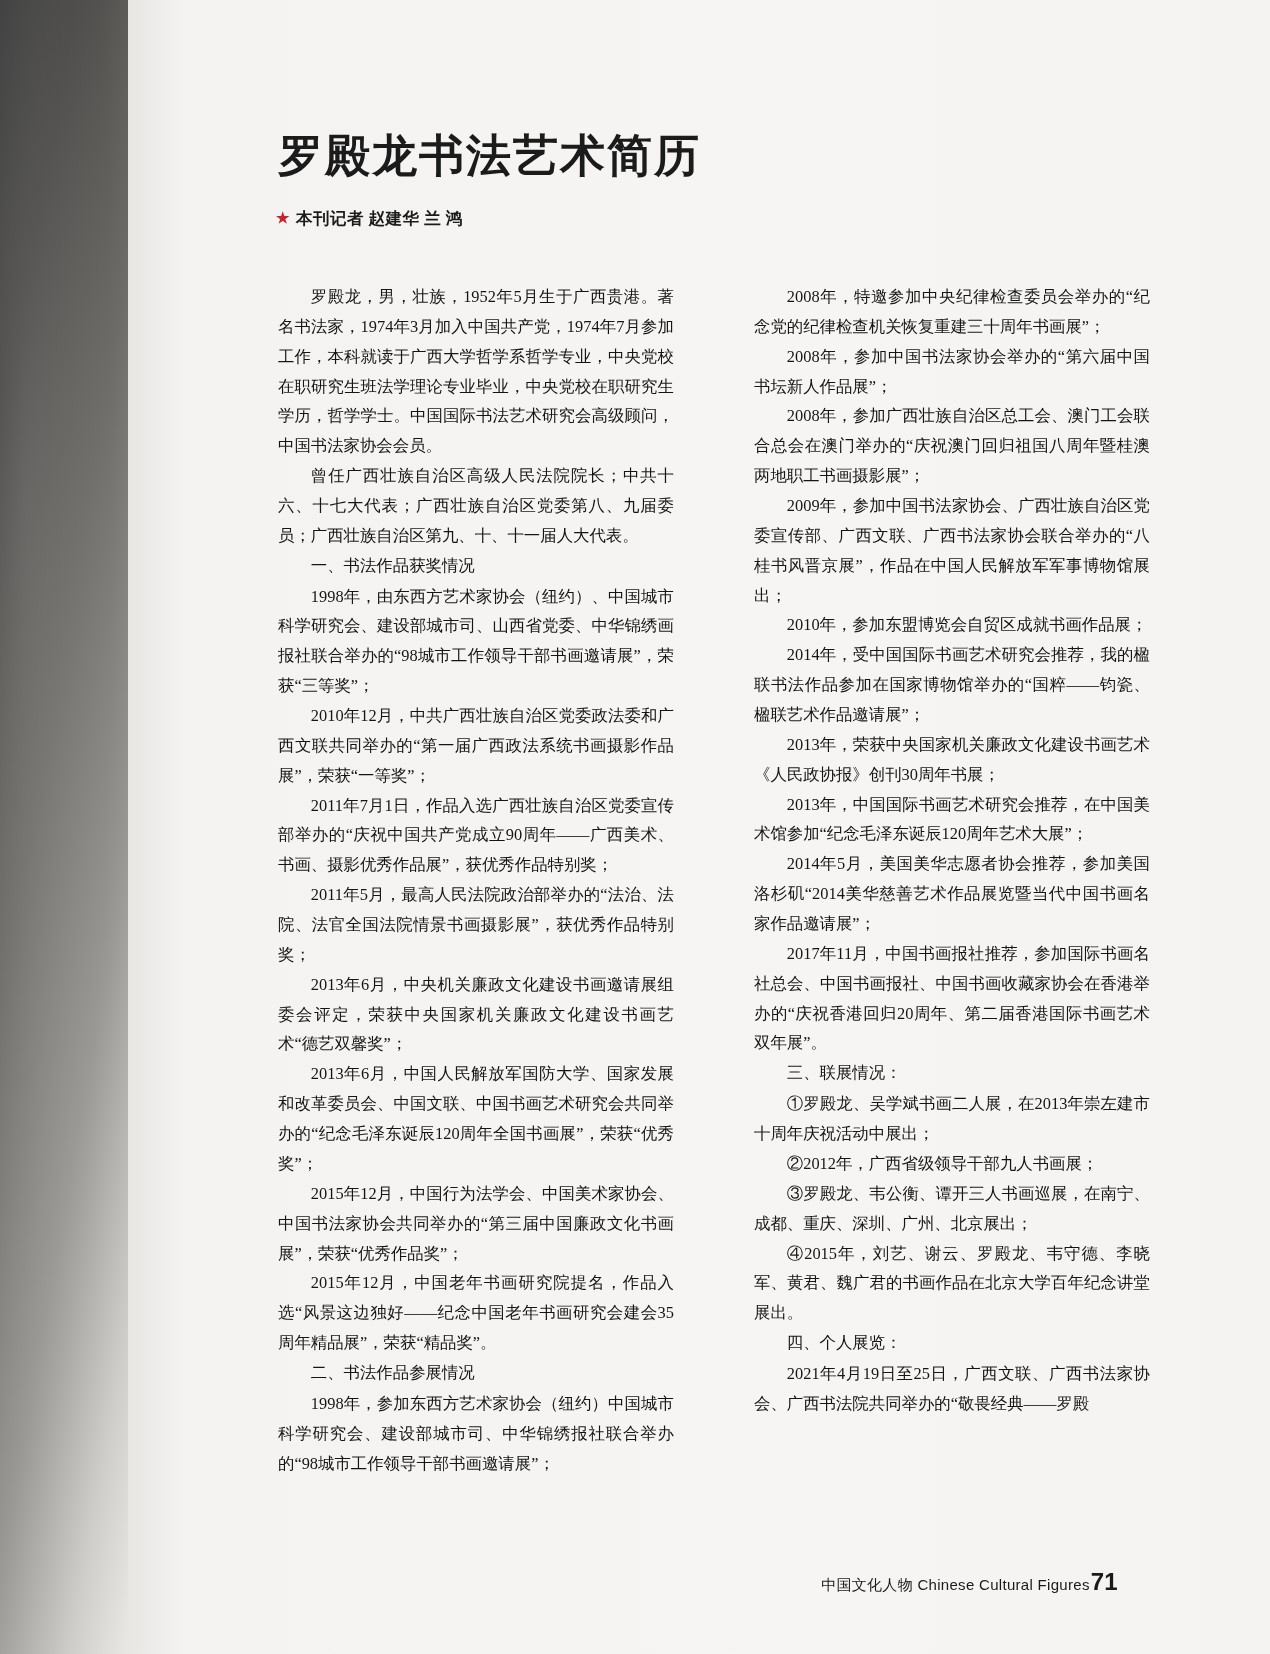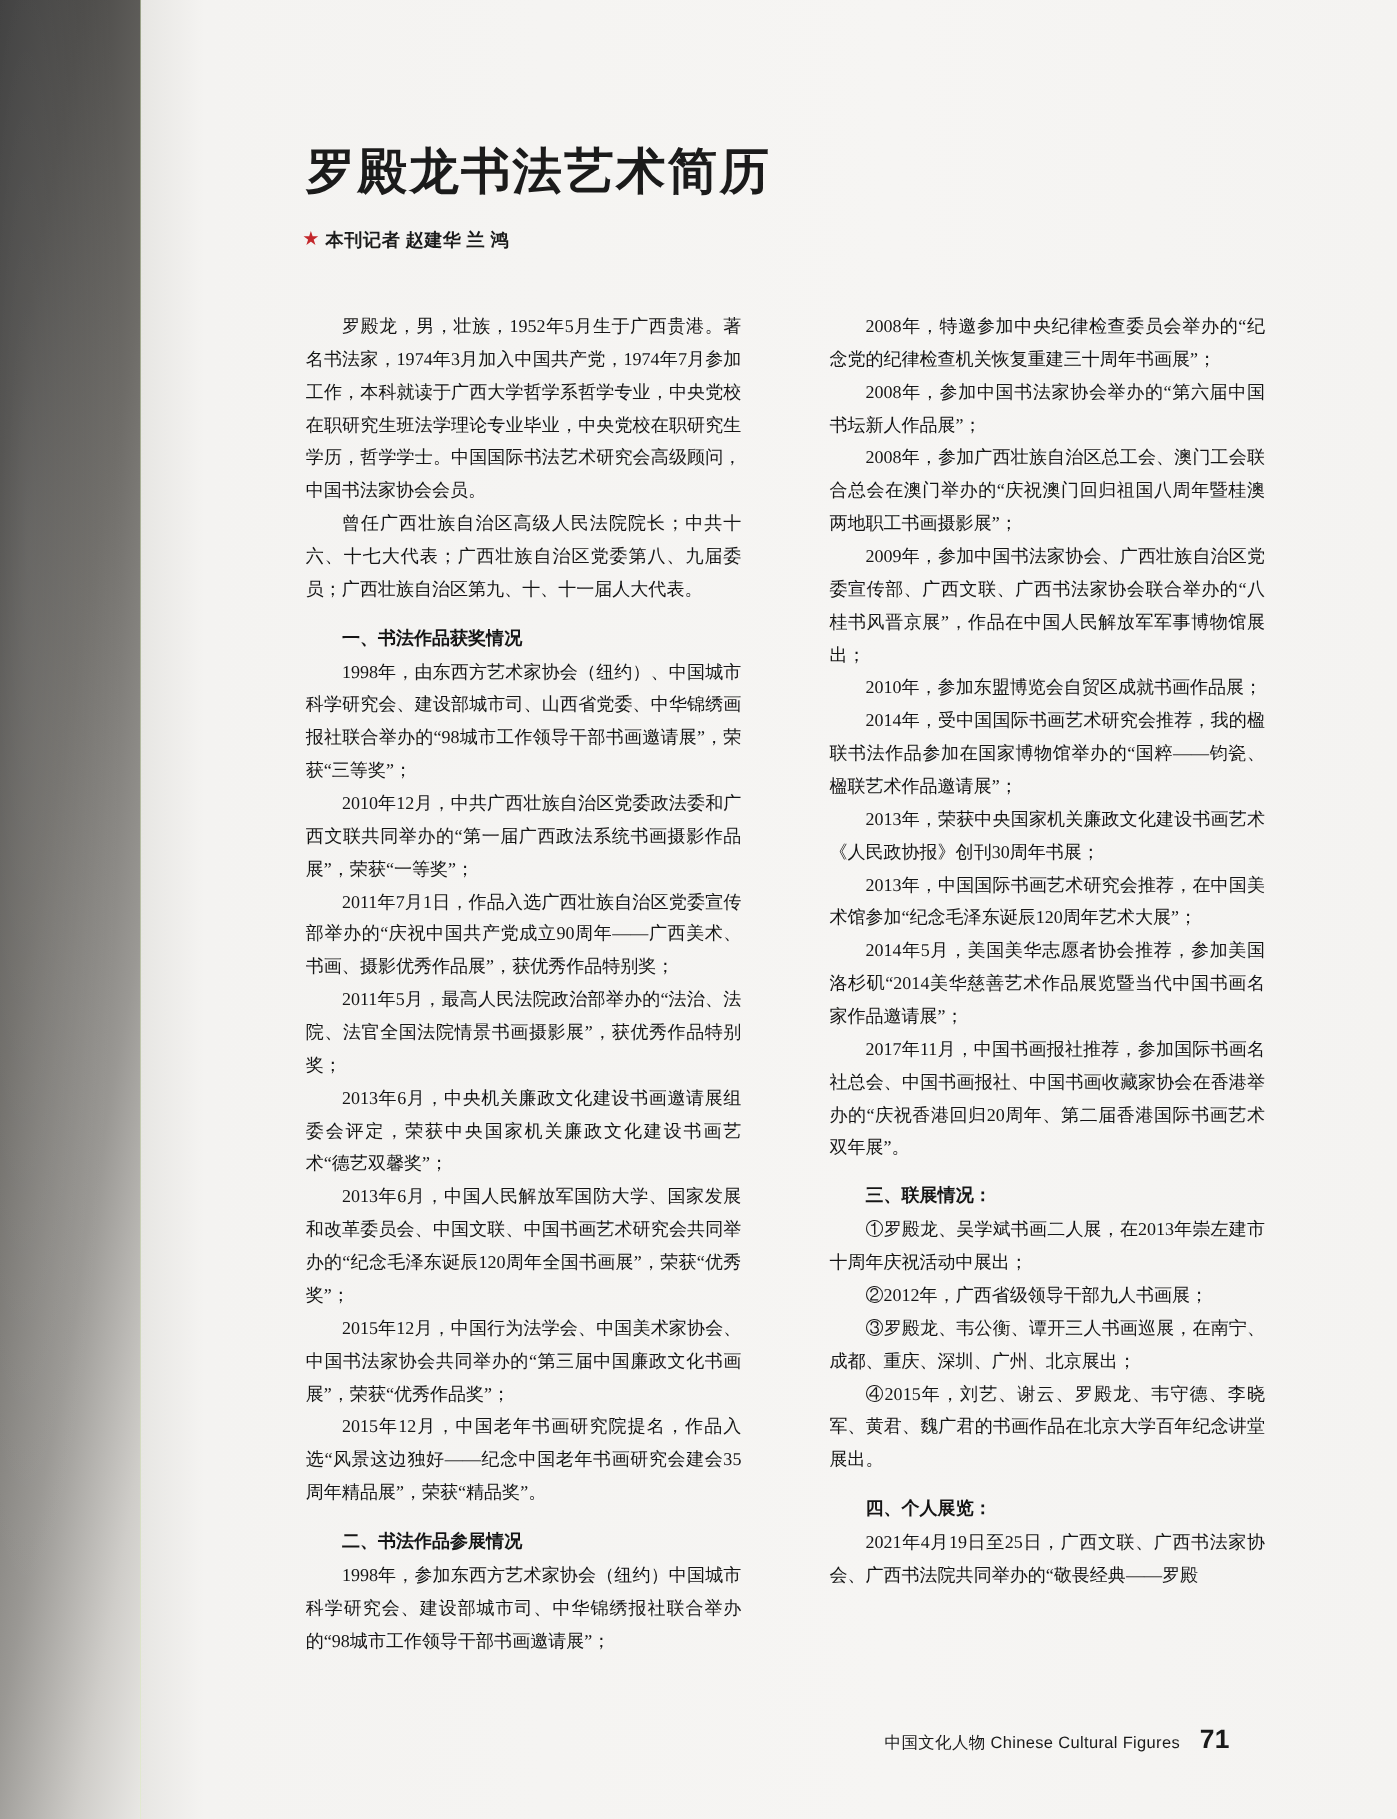--- a/index.html
+++ b/index.html
@@ -25,21 +25,21 @@
     content: "";
     position: absolute;
     left: 0; top: 0;
     width: 128px; height: 1654px;
     background: radial-gradient(ellipse at 20% 30%, rgba(255,255,255,0.10) 0%, rgba(0,0,0,0.0) 60%);
   }
   .page {
     position: absolute;
     left: 128px; top: 0;
     width: 1142px; height: 1654px;
-    background: #bef264;
+    background: #3b82f6;
   }
   .page-inner {
     position: absolute;
     left: 0; top: 0;
     width: 1142px; height: 1654px;
     background: linear-gradient(90deg, #e7e6e3 0%, #f4f3f1 5%, #f6f5f3 60%, #f4f3f1 100%);
   }
 
   
   .title {
@@ -84,37 +84,36 @@
     text-justify: inter-ideograph;
   }
   .col-left { left: 150px; }
   .col-right { left: 626px; }
 
   .col p {
     margin: 0;
     text-indent: 2em;
   }
   .col p.section {
-    margin-top: 14px;
     margin-bottom: 1px;
-    font-weight: bold;
+    font-weight: normal;
     text-indent: 2em;
   }
 
   
   .footer {
     position: absolute;
     right: 152px;
     bottom: 58px;
     font-size: 15px;
     color: #1a1a1a;
     letter-spacing: 0.3px;
     display: flex;
     align-items: baseline;
-    gap: 18px;
+    gap: 1px;
     font-family: "Liberation Sans", sans-serif;
   }
   .footer .pg {
     font-weight: bold;
     font-size: 24px;
   }
 </style>
 </head>
 <body>
 

